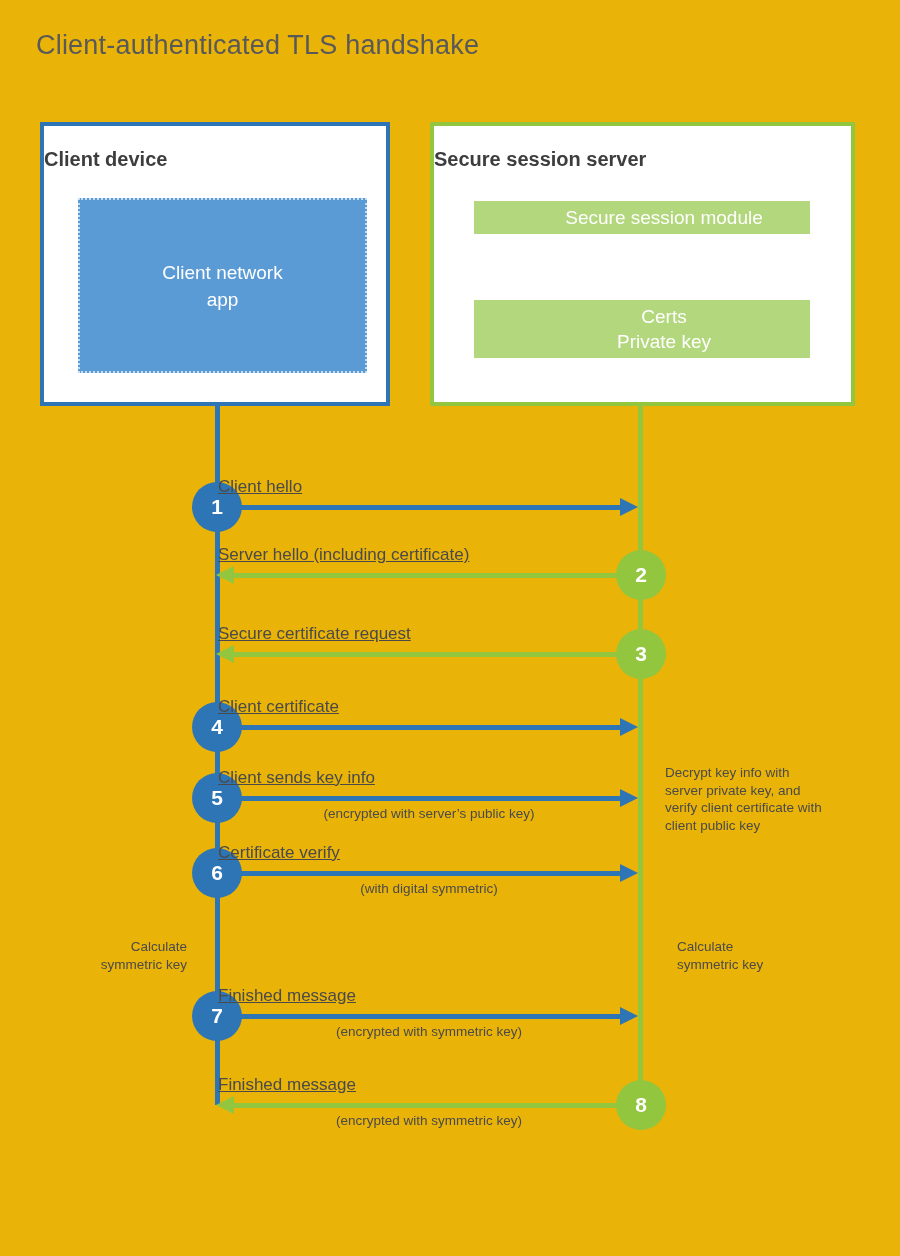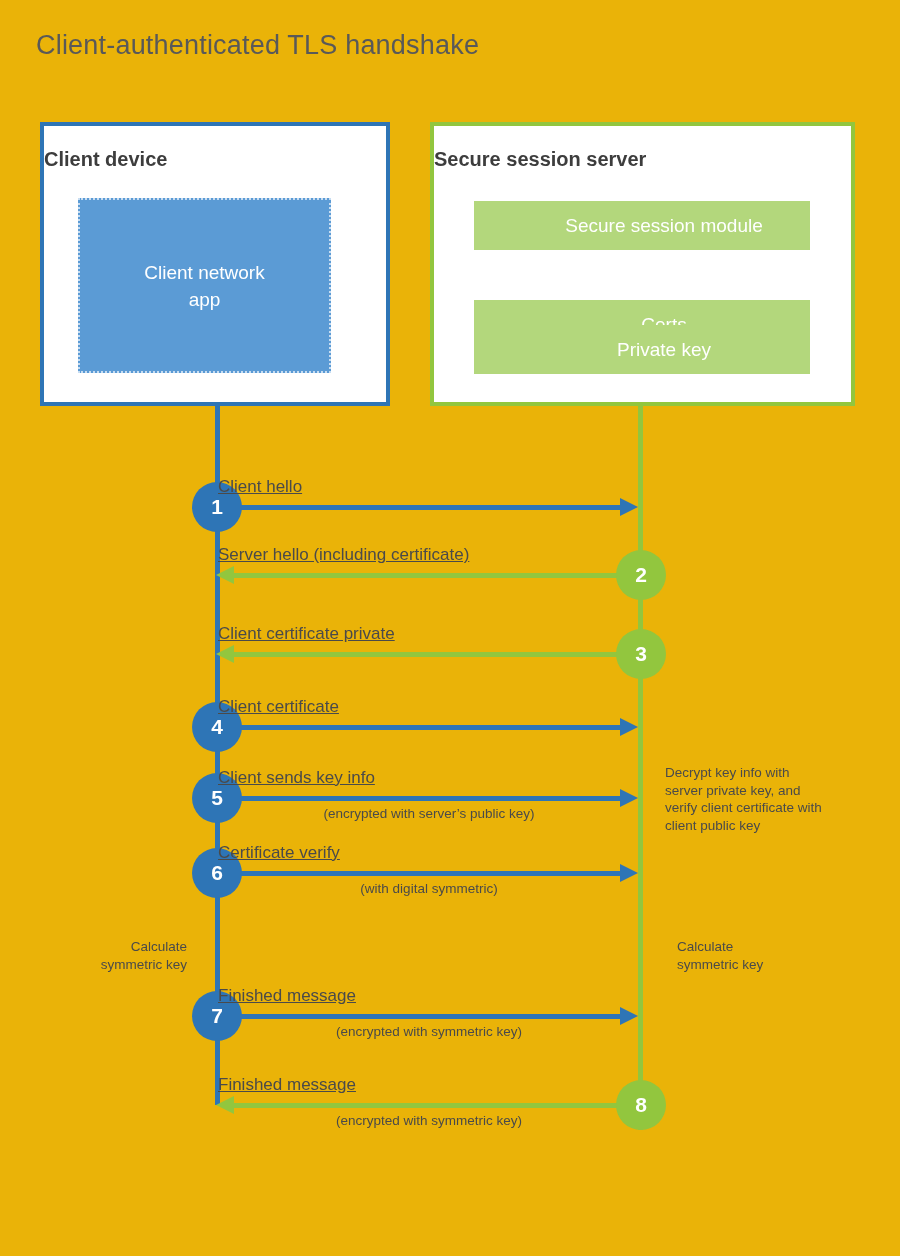--- a/index.html
+++ b/index.html
@@ -25,28 +25,28 @@
   }
   
   .actor-box { position:absolute; top:122px; height:284px; background:#fff; }
   .client-box { left:40px;  width:350px; border:4px solid var(--blue); }
   .server-box { left:430px; width:425px; border:4px solid var(--green); }
   .actor-title {
     position:absolute; left:0; right:0; top:22px; text-align:left;
     font-size:20px; font-weight:700; color:var(--text_dark);
   }
   .client-app {
-    position:absolute; left:34px; top:72px; width:253px; height:175px;
+    position:absolute; left:34px; top:72px; width:289px; height:175px;
     background:var(--blue_fill); border:2px dotted #C7DDF2;
     display:flex; align-items:center; justify-content:center;
     color:#fff; font-size:19px; line-height:27px; text-align:center;
     white-space:pre-line;
   }
   .server-bar {
-    position:absolute; left:40px; width:336px; height:49px;
+    position:absolute; left:40px; width:336px; height:33px;
     background:var(--green_fill);
     display:flex; align-items:center; justify-content:center;
     color:#fff; font-size:19px;padding-left:44px;
   }
   .server-bar.bar-0 { top:75px; }
   .server-bar.bar-1 { top:137px;margin-top:37px; }
   .server-bar.bar-2 { top:199px; }
   
   .lifeline { position:absolute; width:5px; }
   .lifeline.blue  { left:215px; top:406px; height:699px; background:var(--blue); }
@@ -129,21 +129,21 @@
     <div class="step-label">Server hello (including certificate)</div>
     <div class="step-sub"></div>
   </div>
 
   <div class="step" style="top:654px">
     <div class="shaft shaft-green"></div>
     <div class="head head-left"></div>
     <div class="circle green-bg circle-right">
       <span class="num">3</span>
     </div>
-    <div class="step-label">Client certificate private</div>
+    <div class="step-label">Secure certificate request</div>
     <div class="step-sub"></div>
   </div>
 
   <div class="step" style="top:727px">
     <div class="shaft shaft-blue"></div>
     <div class="head head-right"></div>
     <div class="circle blue-bg circle-left">
       <span class="num">4</span>
     </div>
     <div class="step-label">Client certificate</div>

